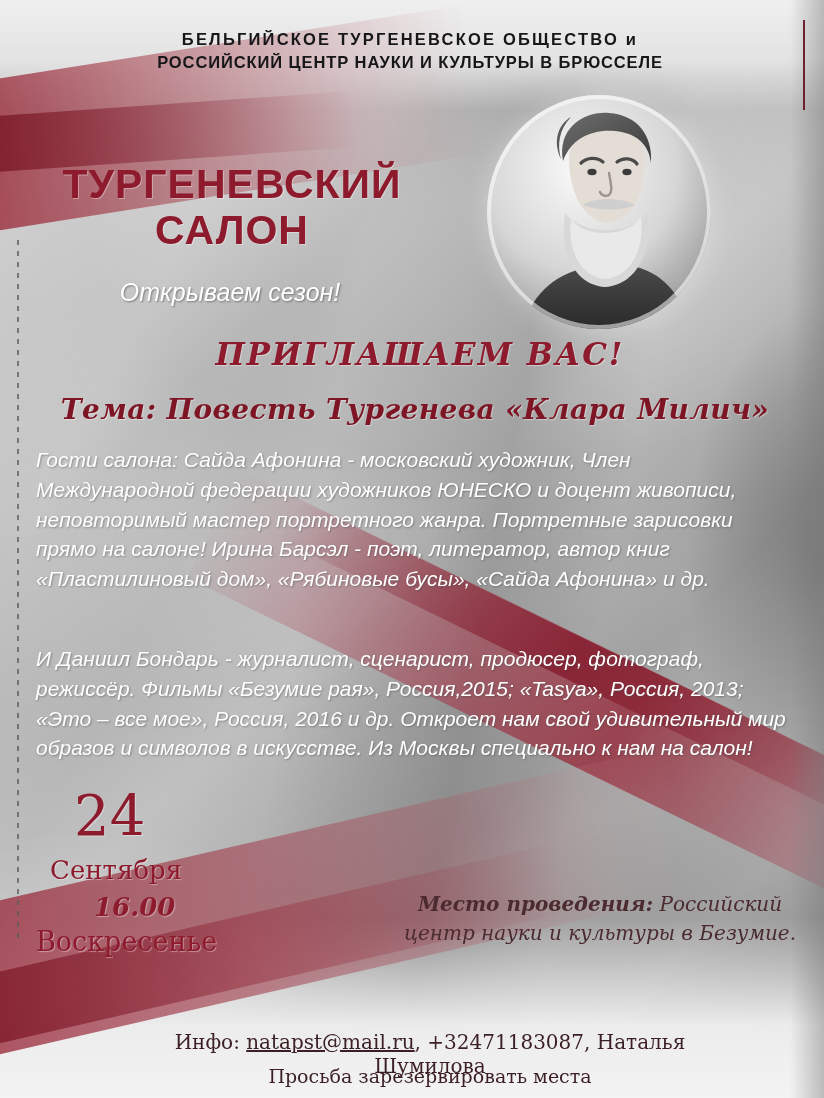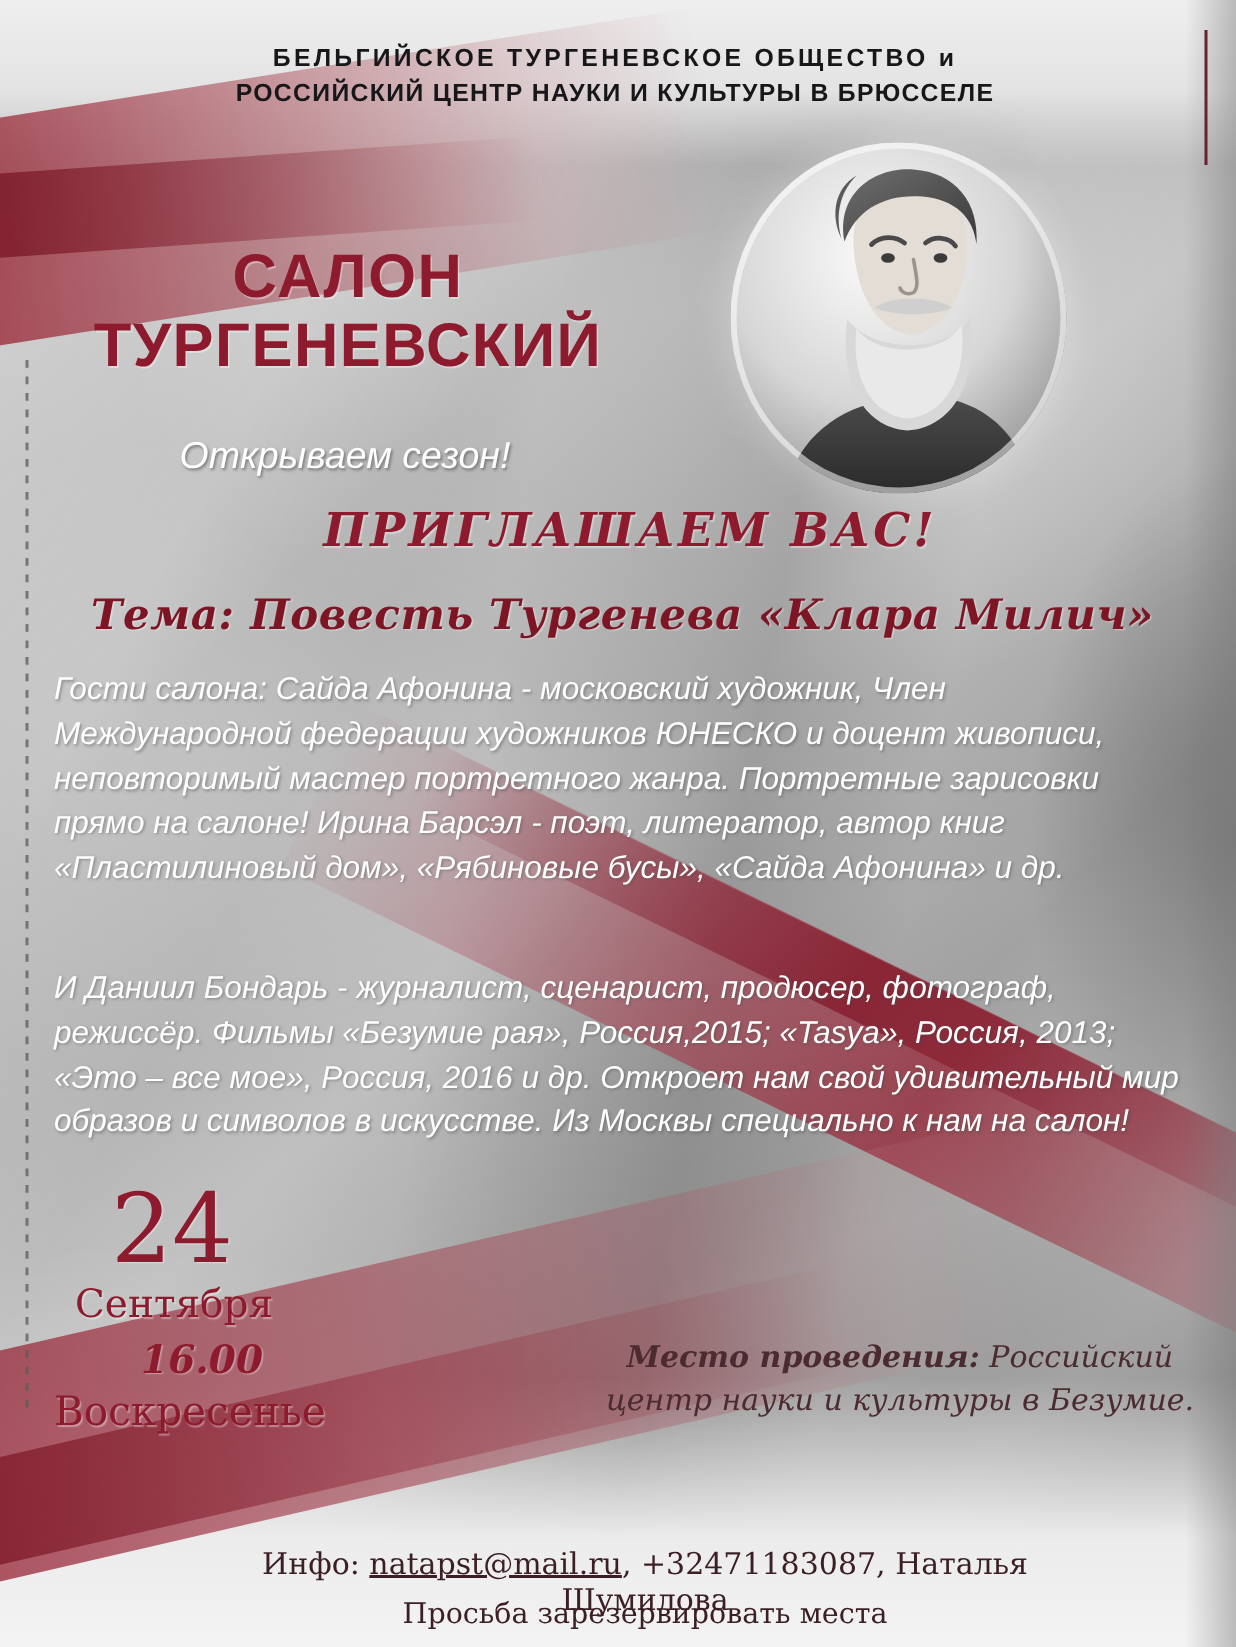--- a/index.html
+++ b/index.html
@@ -191,21 +191,21 @@
     color: #8d1b2d;
     font-weight: bold;
     font-size: 41px;
     line-height: 1.12;
     letter-spacing: 1px;
     text-shadow: 1px 1px 0 rgba(255,255,255,0.35);
   }
   .salon-sub {
     position: absolute;
     left: 30px;
-    top: 290px;
+    top: 278px;
     width: 400px;
     text-align: center;
     color: #ffffff;
     font-size: 25px;
     font-style: italic;
     text-shadow: 1px 1px 2px rgba(60,60,60,0.55);
   }
   .invite {
     position: absolute;
     left: 70px;
@@ -247,21 +247,21 @@
   }
   .body-guests { top: 445px; }
   .body-daniil { top: 644px; }
   .body-block p { margin: 0; }
 
   .date-num {
     position: absolute;
     left: 74px;
     top: 788px;
     color: #8d1b2d;
-    font-size: 64px;
+    font-size: 56px;
     font-family: "DejaVu Serif", serif;
     line-height: 1;
     text-shadow: 1px 1px 1px rgba(255,255,255,0.4);
   }
   .date-month {
     position: absolute;
     left: 50px;
     top: 855px;
     color: #8d1b2d;
     font-size: 26px;
@@ -396,22 +396,22 @@
   </div>
 
   <div class="content">
 
     <div class="org-block">
       <div class="org-line l1">БЕЛЬГИЙСКОЕ   ТУРГЕНЕВСКОЕ   ОБЩЕСТВО  и</div>
       <div class="org-line l2">РОССИЙСКИЙ ЦЕНТР НАУКИ И КУЛЬТУРЫ В БРЮССЕЛЕ</div>
     </div>
 
     <div class="salon-title">
+      <div>ТУРГЕНЕВСКИЙ</div>
       <div>САЛОН</div>
-      <div>ТУРГЕНЕВСКИЙ</div>
     </div>
 
     <div class="salon-sub">Открываем сезон!</div>
 
     <div class="invite">ПРИГЛАШАЕМ   ВАС!</div>
     <div class="theme">Тема: Повесть Тургенева «Клара Милич»</div>
 
     <div class="body-block body-guests">
       <p>Гости салона: Сайда Афонина - московский художник, Член Международной федерации художников ЮНЕСКО и  доцент живописи, неповторимый мастер портретного жанра. Портретные зарисовки прямо на салоне! Ирина Барсэл - поэт, литератор, автор книг «Пластилиновый дом», «Рябиновые бусы», «Сайда Афонина» и др.</p>
     </div>

